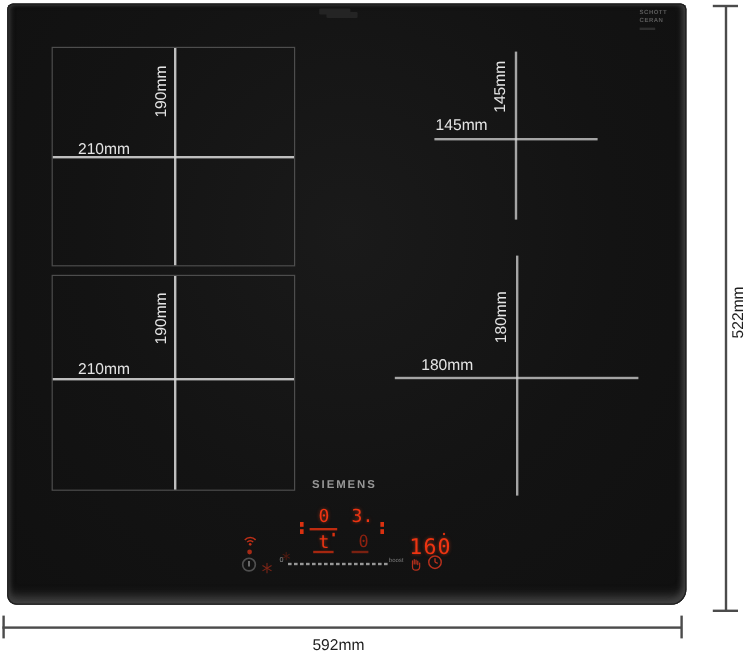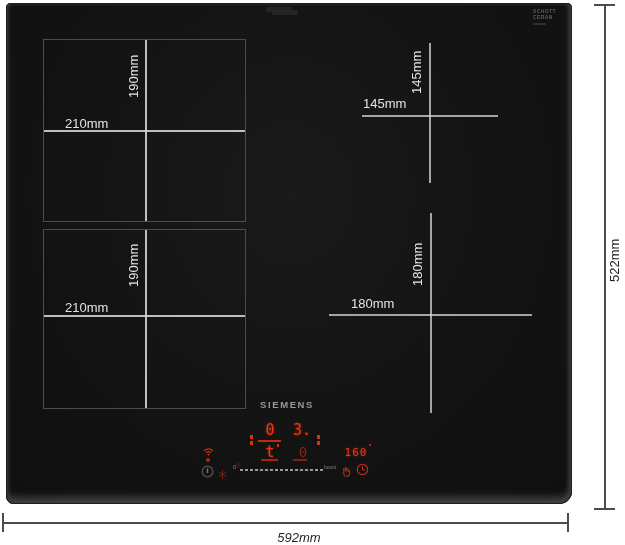--- a/index.html
+++ b/index.html
@@ -109,21 +109,21 @@
 
   <div class="redline" style="left:258px; top:440px; width:23px; height:2px;"></div>
 
   <div class="seg" style="left:259px; top:443px; width:22px; font-size:15px;">t</div>
   <div class="tinydot" style="left:277px; top:444px; width:2px; height:3px;"></div>
   <div class="seg dim" style="left:292px; top:444px; width:22px; font-size:14px;">0</div>
 
   <div class="redline" style="left:261px; top:459px; width:17px; height:2px; opacity:.85;"></div>
   <div class="redline" style="left:293px; top:459px; width:14px; height:2px; opacity:.6;"></div>
 
-  <div class="seg" style="left:341px; top:446px; width:30px; font-size:11px; letter-spacing:1px;">160</div>
+  <div class="seg" style="left:341px; top:446px; width:30px; font-size:18px; letter-spacing:1px;">160</div>
   <div class="tinydot" style="left:369px; top:444px; width:2px; height:2px; border-radius:50%;"></div>
 
   <div class="tinylabel" style="left:233px; top:464px;">0</div>
   <div class="slider-dashes">
     <i></i>
       <i></i>
       <i></i>
       <i></i>
       <i></i>
       <i></i>
@@ -187,15 +187,15 @@
   </div>
 
   <div class="meas" style="left:604px; top:5px; width:1.5px; height:504px;"></div>
   <div class="meas" style="left:594px; top:4px; width:21px; height:1.5px;"></div>
   <div class="meas" style="left:594px; top:508px; width:21px; height:1.5px;"></div>
   <div class="meas-label-v" style="left:607px; top:228px; height:64px;">522mm</div>
 
   <div class="meas" style="left:2px; top:522px; width:566px; height:1.5px;"></div>
   <div class="meas" style="left:2px; top:513px; width:1.5px; height:19px;"></div>
   <div class="meas" style="left:567px; top:513px; width:1.5px; height:19px;"></div>
-  <div class="meas-label-h" style="left:259px; top:530px; width:80px;font-style:italic;">592mm</div>
+  <div class="meas-label-h" style="left:242px; top:530px; width:80px;">592mm</div>
 
 </div>
 
 </body></html>

